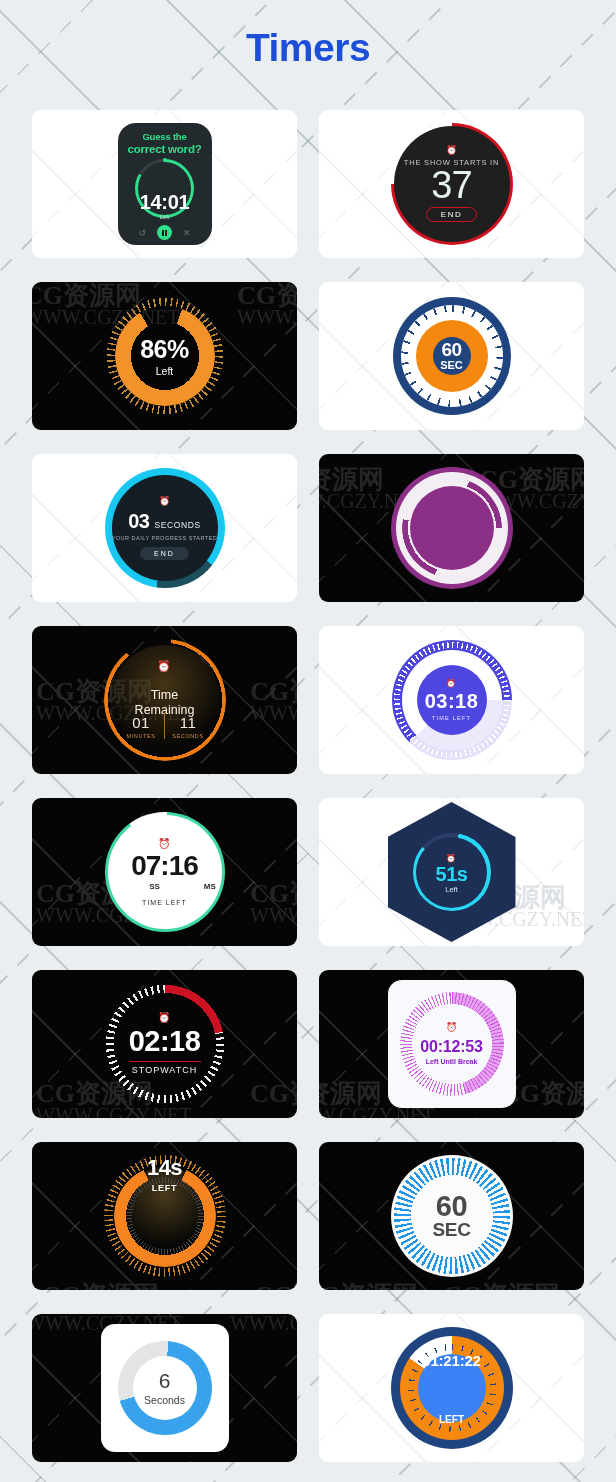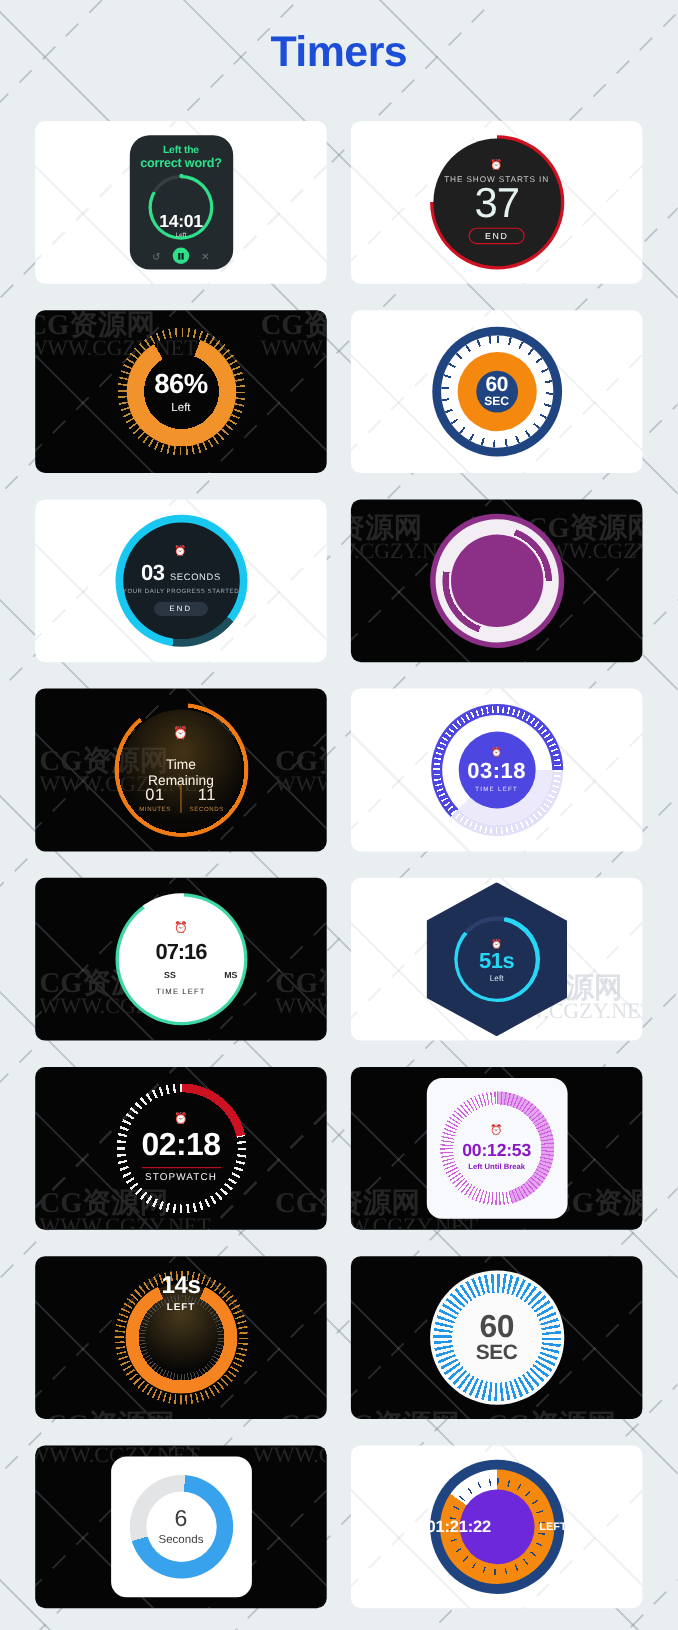--- a/index.html
+++ b/index.html
@@ -99,21 +99,21 @@
   .w1-dial {
     margin-top:4px; width:59px; height:59px; border-radius:50%;
     background: conic-gradient(#2fe08a 0deg 300deg, #37403f 300deg 360deg);
     display:flex; align-items:center; justify-content:center; position:relative;
   }
   .w1-dial::after{
     content:""; position:absolute; inset:3px; border-radius:50%; background:#232a2d;
   }
   .w1-dot{position:absolute; width:4px;height:4px;border-radius:50%;background:#2fe08a;top:-1px;left:50%;transform:translateX(-50%);z-index:3;}
   .w1-num{position:relative;z-index:2;text-align:center;}
-  .w1-num .n{color:#fff;font-size:16px;font-weight:bold;letter-spacing:-.3px;margin-top:33px;}
+  .w1-num .n{color:#fff;font-size:20px;font-weight:bold;letter-spacing:-.3px;margin-top:33px;}
   .w1-num .s{color:#cfd6d4;font-size:6px;margin-top:0px;}
   .w1-ctrl{display:flex;align-items:center;gap:11px;margin-top:7px;}
   .w1-ctrl .g{color:#6a7472;font-size:9px;}
   .w1-play{width:15px;height:15px;border-radius:50%;background:#2fe08a;display:flex;align-items:center;justify-content:center;gap:1.5px;}
   .w1-play i{display:block;width:2px;height:6px;background:#13211b;}
 
   
   .c2-wrap{position:relative;width:122px;height:122px;}
   .c2-ring{position:absolute;inset:0;border-radius:50%;
      background: conic-gradient(from 0deg, #cf1221 0deg 270deg, #ffffff 270deg 360deg);}
@@ -206,21 +206,21 @@
   .c8 .al{font-size:8px;color:#fff;line-height:8px;}
   .c8 .n{color:#fff;font-size:20px;font-weight:bold;letter-spacing:.5px;margin-top:2px;}
   .c8 .s{color:#e6e4fb;font-size:5.5px;letter-spacing:1.2px;margin-top:2px;}
 
   
   .c9{position:relative;width:120px;height:120px;border-radius:50%;
      background: conic-gradient(from 2deg, #3fd6a8 0deg 322deg, #ffffff 322deg 360deg);
      display:flex;align-items:center;justify-content:center;}
   .c9 .in{position:absolute;inset:3px;border-radius:50%;background:#fff;display:flex;flex-direction:column;align-items:center;justify-content:center;}
   .c9 .al{font-size:10px;color:#111;line-height:10px;margin-bottom:3px;}
-  .c9 .n{color:#161616;font-size:20px;font-weight:bold;letter-spacing:-1px;line-height:28px;}
+  .c9 .n{color:#161616;font-size:28px;font-weight:bold;letter-spacing:-1px;line-height:28px;}
   .c9 .row{display:flex;gap:44px;margin-top:2px;padding-left:36px;}
   .c9 .row span{color:#2b2b2b;font-size:8px;font-weight:bold;}
   .c9 .s{color:#2b2b2b;font-size:7px;letter-spacing:1px;margin-top:8px;}
 
   
   .c10{position:relative;width:128px;height:140px;display:flex;align-items:center;justify-content:center;}
   .c10 .hex{position:absolute;inset:0;background:#1e2f55;
      clip-path: polygon(50% 0%, 100% 25%, 100% 75%, 50% 100%, 0% 75%, 0% 25%);}
   .c10 .ring{position:absolute;width:78px;height:78px;border-radius:50%;
      background: conic-gradient(from 10deg, #28d7f5 0deg 300deg, #2c3f6b 300deg 360deg);}
@@ -303,21 +303,21 @@
   .c15 .s{color:#3d3d3d;font-size:10.5px;margin-top:3px;}
 
   
   .c16{position:relative;width:122px;height:122px;border-radius:50%;background:#1f4480;display:flex;align-items:center;justify-content:center;}
   .c16 .r2{position:absolute;inset:9px;border-radius:50%;
      background: conic-gradient(from 0deg, #f5880f 0deg 305deg, #ffffff 305deg 360deg);}
   .c16 .dots{position:absolute;inset:9px;border-radius:50%;
      background: repeating-conic-gradient(#1f4480 0deg 1.7deg, transparent 1.7deg 14deg);
      -webkit-mask: radial-gradient(circle, transparent 38px, #000 38px, #000 44px, transparent 44px);
      mask: radial-gradient(circle, transparent 38px, #000 38px, #000 44px, transparent 44px);}
-  .c16 .in{position:absolute;inset:27px;border-radius:50%;background:#6d28d9;display:flex;flex-direction:row;align-items:center;justify-content:center;gap:44px;}
+  .c16 .in{position:absolute;inset:27px;border-radius:50%;background:#3b82f6;display:flex;flex-direction:column;align-items:center;justify-content:center;gap:44px;}
   .c16 .n{color:#fff;font-size:15px;font-weight:bold;letter-spacing:-.2px;}
   .c16 .s{color:#fff;font-size:10px;font-weight:bold;margin-top:1px;}
 </style>
 </head>
 <body>
 
 <div class="page">
 
   <div class="wm-layer">
     <div class="wm-diag"></div>
@@ -327,21 +327,21 @@
 
   <div class="grid">
 
     <div class="card light">
       <div class="cwm">
           <div class="cwm-diag"></div>
         </div>
       <div class="stage">
         <div class="w1-body">
           <div class="w1-t">
-            <span>Left the</span>
+            <span>Guess the</span>
             <b>correct word?</b>
           </div>
           <div class="w1-dial">
             <div class="w1-dot"></div>
             <div class="w1-num">
               <div class="n">14:01</div>
               <div class="s">Left</div>
             </div>
           </div>
           <div class="w1-ctrl">

